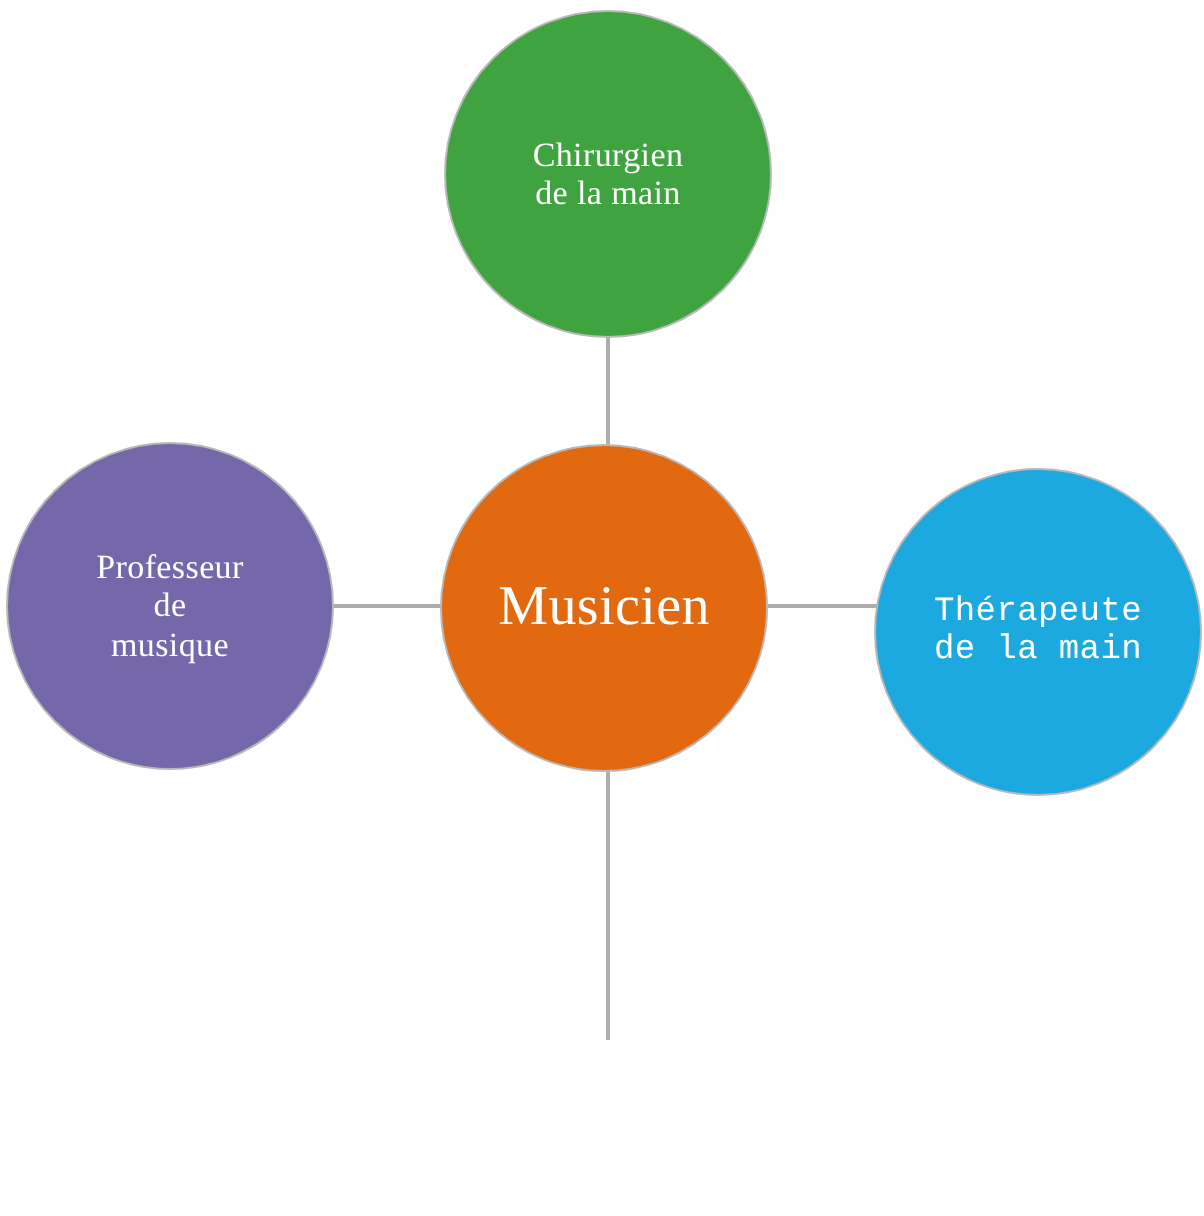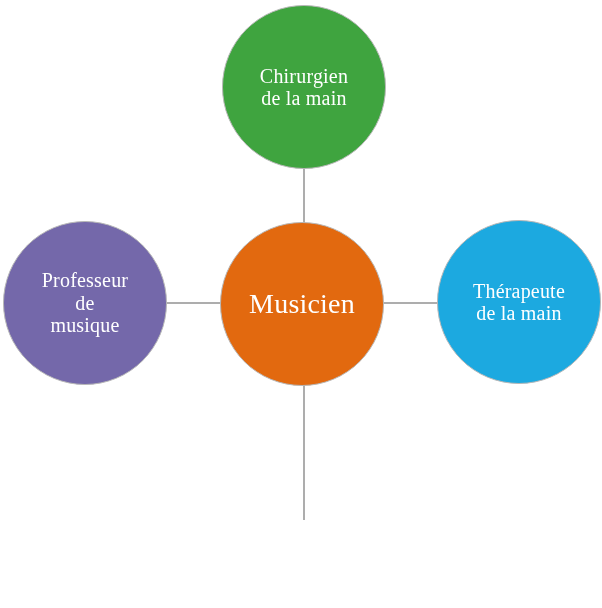--- a/index.html
+++ b/index.html
@@ -39,29 +39,29 @@
     border: 1px solid #b8b8b8;
     box-sizing: border-box;
     display: flex;
     align-items: center;
     justify-content: center;
     text-align: center;
     z-index: 2;
   }
   .node__label {
     color: #ffffff;
-    font-size: 20px;
+    font-size: 17px;
     line-height: 1.12;
     white-space: pre-line;
     letter-spacing: 0.2px;
   }
   .node--center { left: 220px; top: 222px; }
   .node--center .node__label { font-size: 28px; }
   .node--top    { left: 222px; top: 5px;   }
-  .node--right  { left: 437px; top: 220px; }
+  .node--right  { left: 437px; top: 234px; font-family: Liberation Mono, monospace; }
   .node--bottom { left: 220px; top: 438px; }
   .node--left   { left: 3px;   top: 221px; }
 </style>
 </head>
 <body>
 
 <div class="stage">
 
   <div class="connector connector--vertical" style="background: rgb(173, 173, 173);"></div>
 

